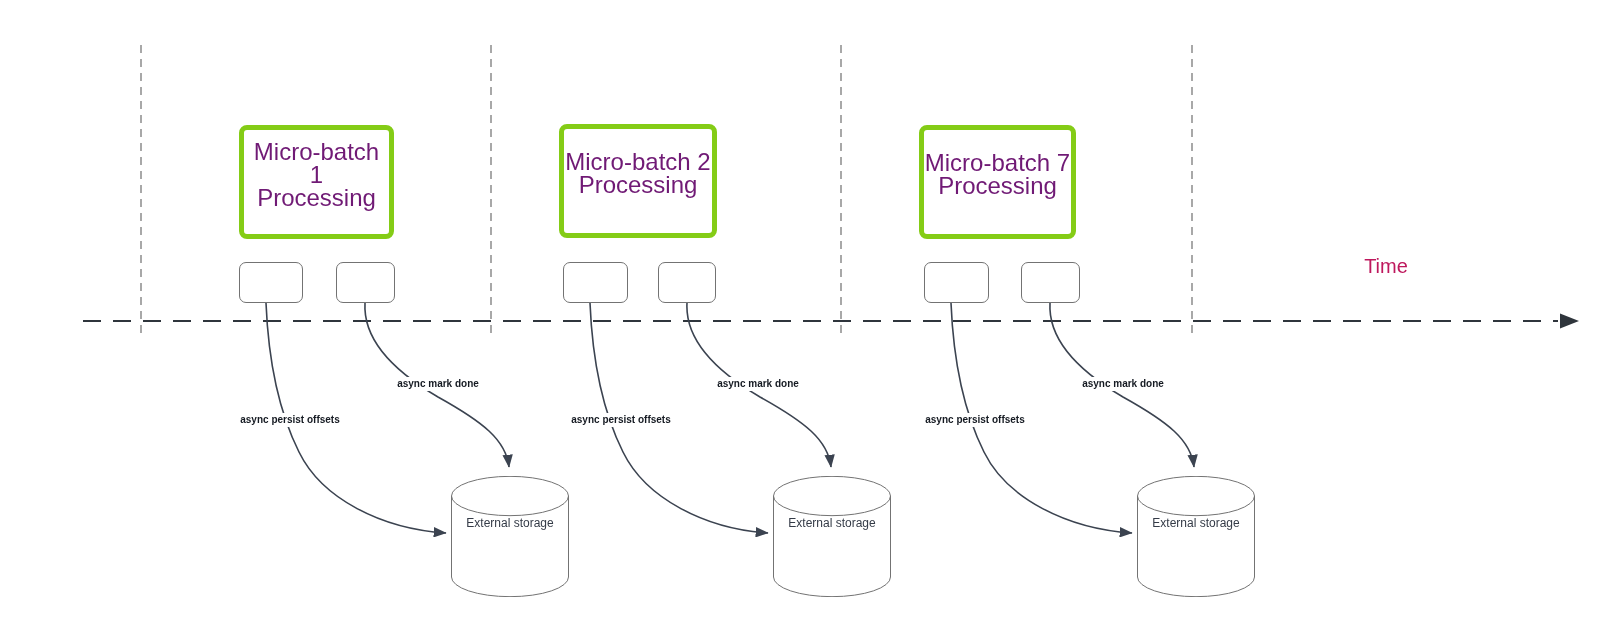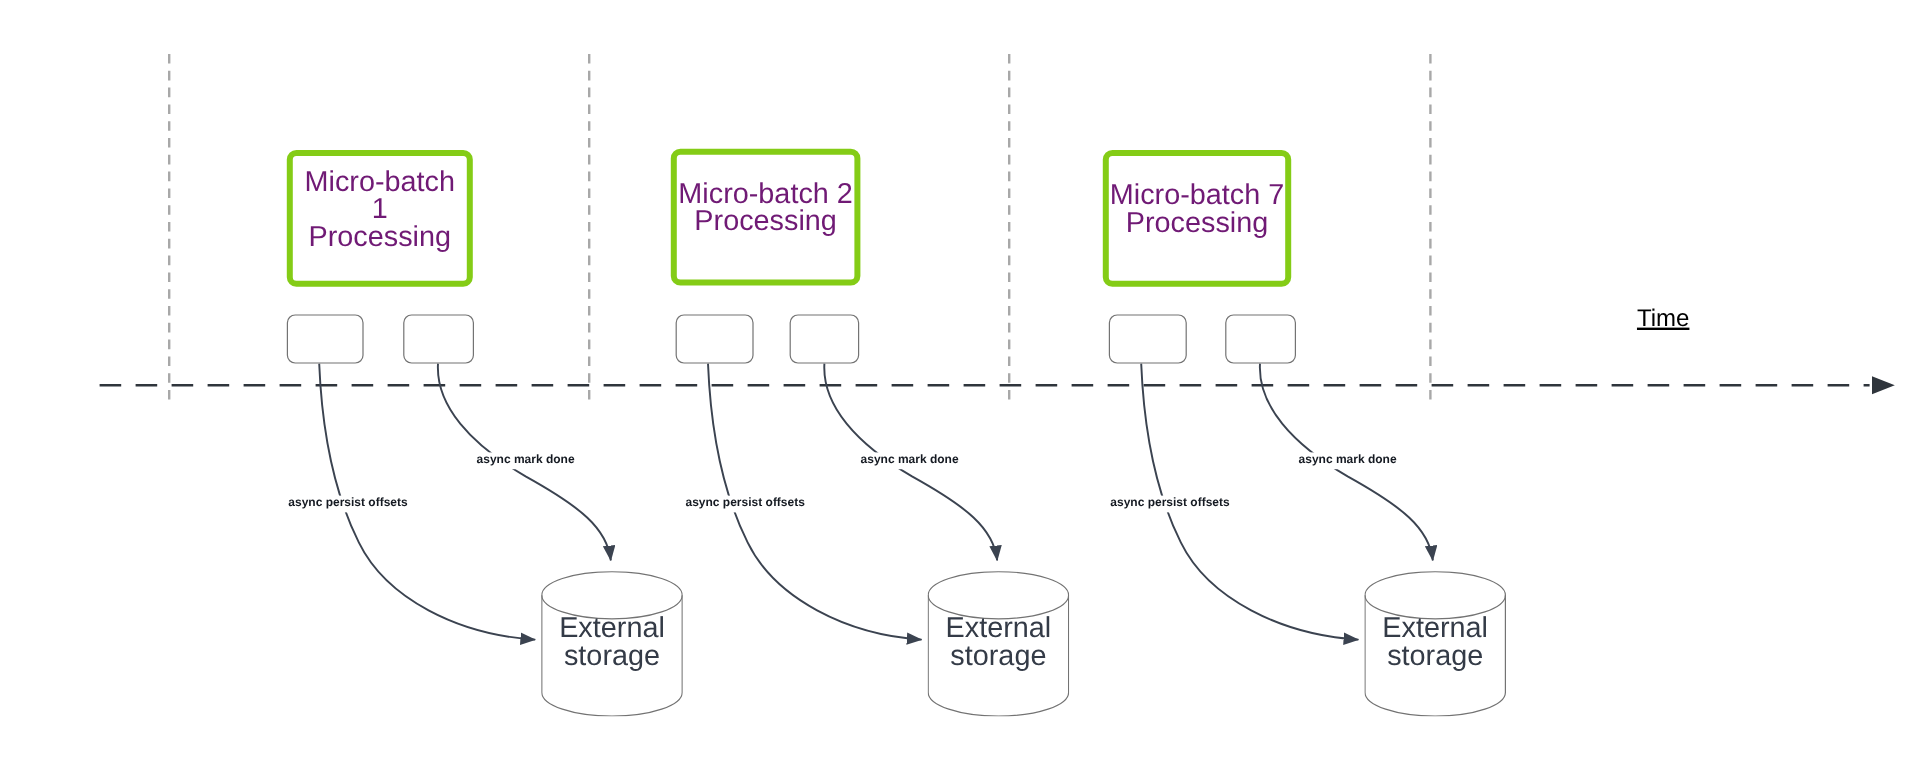--- a/index.html
+++ b/index.html
@@ -35,43 +35,42 @@
     border-radius: 7px;
     background: #ffffff;
   }
   .cylinder { position: absolute; width: 118px; height: 121px; }
   .cylinder .cyl-text {
     position: absolute;
     left: 0; top: 36px;
     width: 118px;
     text-align: center;
     color: #343b47;
-    font-size: 24px;
+    font-size: 12px;
     line-height: 23px;
   }
   .flow-label {
     position: absolute;
     transform: translateX(-50%);
     white-space: nowrap;
     background: #ffffff;
     padding: 1px 4px;
     font-size: 10px;
     font-weight: 700;
     line-height: 1.15;
     color: #151a22;
   }
   .time-label {
     position: absolute;
     left: 1340px;
     top: 255px;
     width: 92px;
     text-align: center;
-    color: #000000;
+    color: #be185d;
     font-size: 20px;
-    text-decoration: underline;
   }
 </style>
 </head>
 <body>
 
 <div id="canvas">
 
   <svg id="flow-svg" width="1600" height="642" viewBox="0 0 1600 642">
     <defs>
       <marker id="arrow" viewBox="0 0 10 8" refX="9.5" refY="4" markerWidth="13" markerHeight="10.4" markerUnits="userSpaceOnUse" orient="auto">

